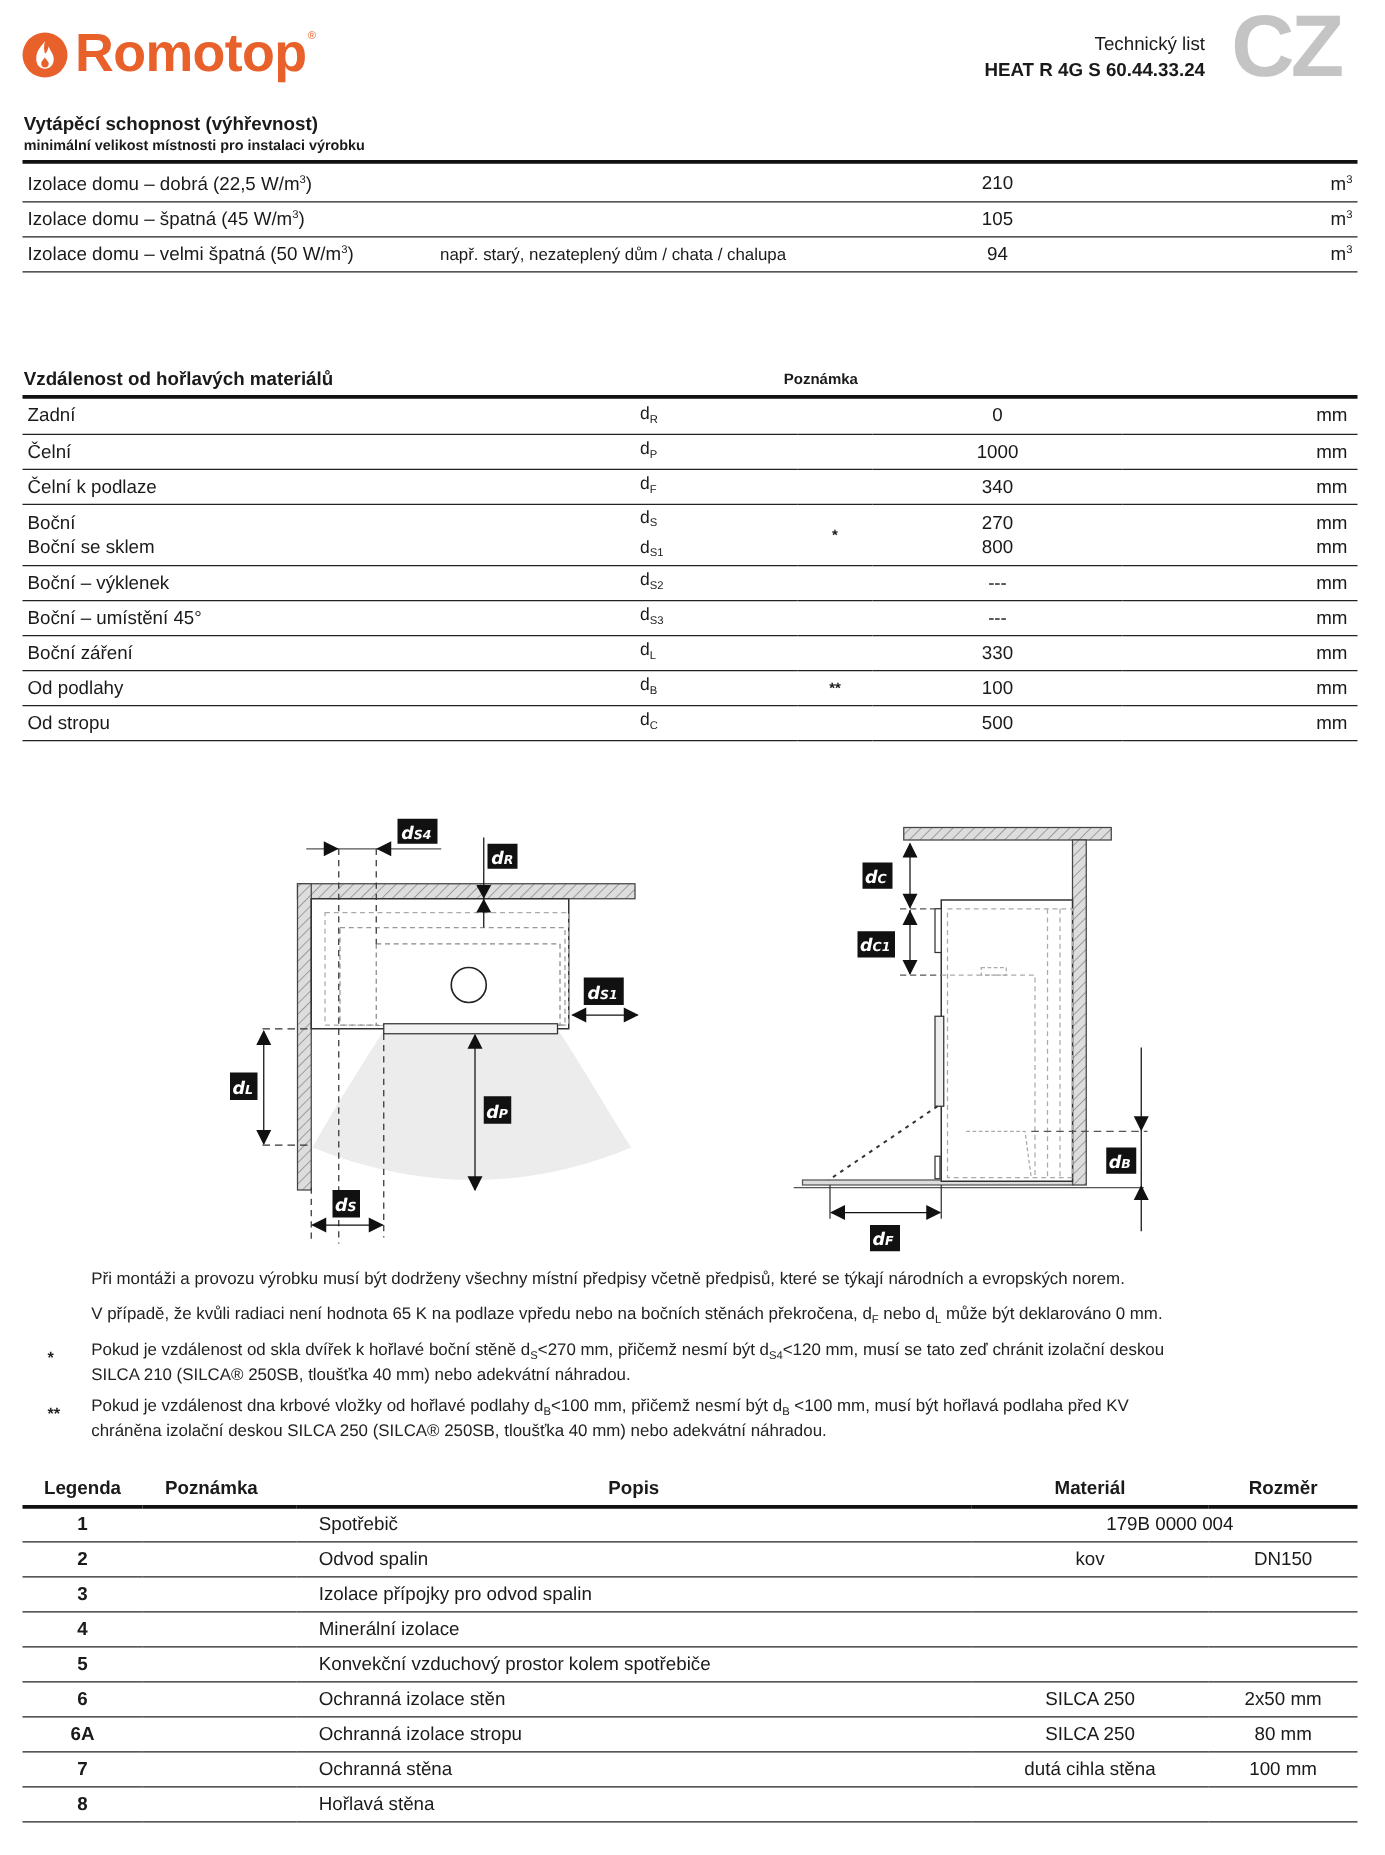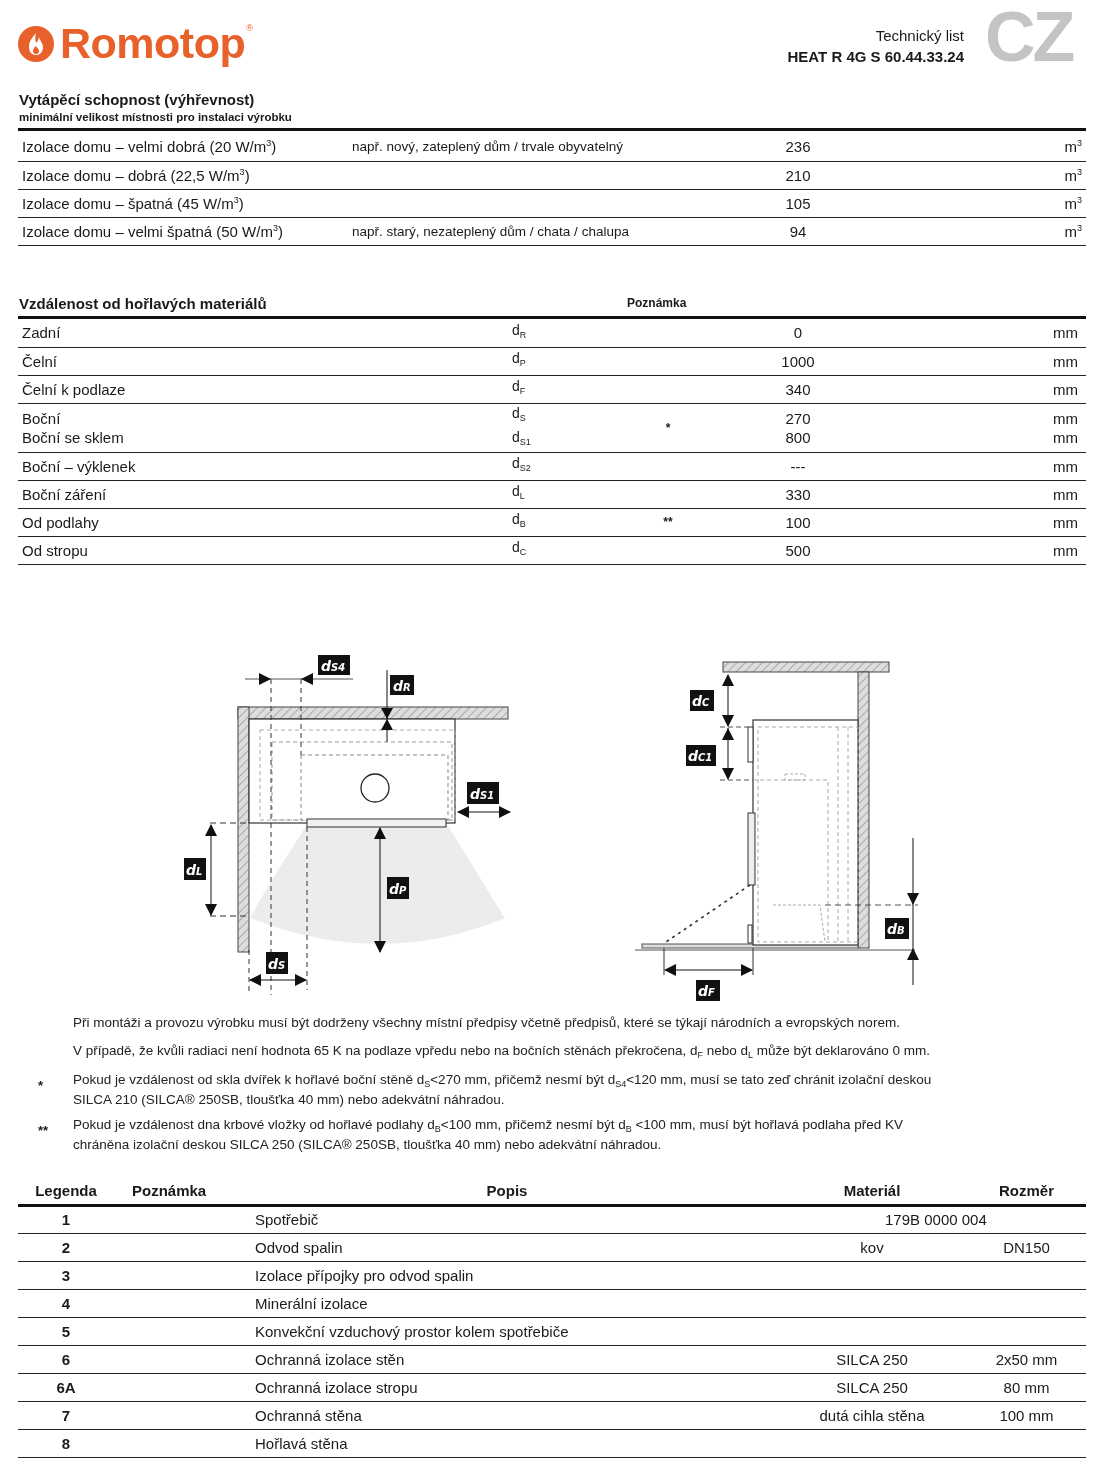--- a/index.html
+++ b/index.html
@@ -60,26 +60,20 @@
 <div class="abs thick" style="left:18px;top:128px;width:1068px;"></div>
 <table class="t1" style="left:18px;top:133px;width:1068px;">
   <colgroup>
       <col style="width:330px">
       <col style="width:420px">
       <col style="width:60px">
       <col>
     </colgroup>
   <tbody id="heating-body">
       <tr>
-        <td><span>Izolace domu – velmi dobrá  (20 W/m</span><sup style="font-size:9px">3</sup><span>)</span></td>
-        <td style="font-size:13.5px">např. nový, zateplený dům / trvale obyvatelný</td>
-        <td class="ctr">236</td>
-        <td class="rgt unit"><span>m</span><sup>3</sup></td>
-      </tr>
-      <tr>
         <td><span>Izolace domu – dobrá  (22,5 W/m</span><sup style="font-size:9px">3</sup><span>)</span></td>
         <td style="font-size:13.5px"></td>
         <td class="ctr">210</td>
         <td class="rgt unit"><span>m</span><sup>3</sup></td>
       </tr>
       <tr>
         <td><span>Izolace domu – špatná (45 W/m</span><sup style="font-size:9px">3</sup><span>)</span></td>
         <td style="font-size:13.5px"></td>
         <td class="ctr">105</td>
         <td class="rgt unit"><span>m</span><sup>3</sup></td>
@@ -129,20 +123,27 @@
       <tr class="tall">
         <td style="line-height:19px"><span>Boční</span><br><span>Boční se sklem</span></td>
         <td class="sym" style="line-height:19px"><span>d</span><sub>S</sub><br><span>d</span><sub>S1</sub></td>
         <td class="ctr note">*</td>
         <td class="ctr" style="line-height:19px"><span>270</span><br><span>800</span></td>
         <td class="rgt" style="line-height:19px;padding-right:8px"><span>mm</span><br><span>mm</span></td>
       </tr>
       <tr>
         <td style="line-height:19px"><span>Boční – výklenek</span></td>
         <td class="sym" style="line-height:19px"><span>d</span><sub>S2</sub></td>
+        <td class="ctr note"></td>
+        <td class="ctr" style="line-height:19px"><span>---</span></td>
+        <td class="rgt" style="line-height:19px;padding-right:8px"><span>mm</span></td>
+      </tr>
+      <tr>
+        <td style="line-height:19px"><span>Boční – umístění 45°</span></td>
+        <td class="sym" style="line-height:19px"><span>d</span><sub>S3</sub></td>
         <td class="ctr note"></td>
         <td class="ctr" style="line-height:19px"><span>---</span></td>
         <td class="rgt" style="line-height:19px;padding-right:8px"><span>mm</span></td>
       </tr>
       <tr>
         <td style="line-height:19px"><span>Boční záření</span></td>
         <td class="sym" style="line-height:19px"><span>d</span><sub>L</sub></td>
         <td class="ctr note"></td>
         <td class="ctr" style="line-height:19px"><span>330</span></td>
         <td class="rgt" style="line-height:19px;padding-right:8px"><span>mm</span></td>

